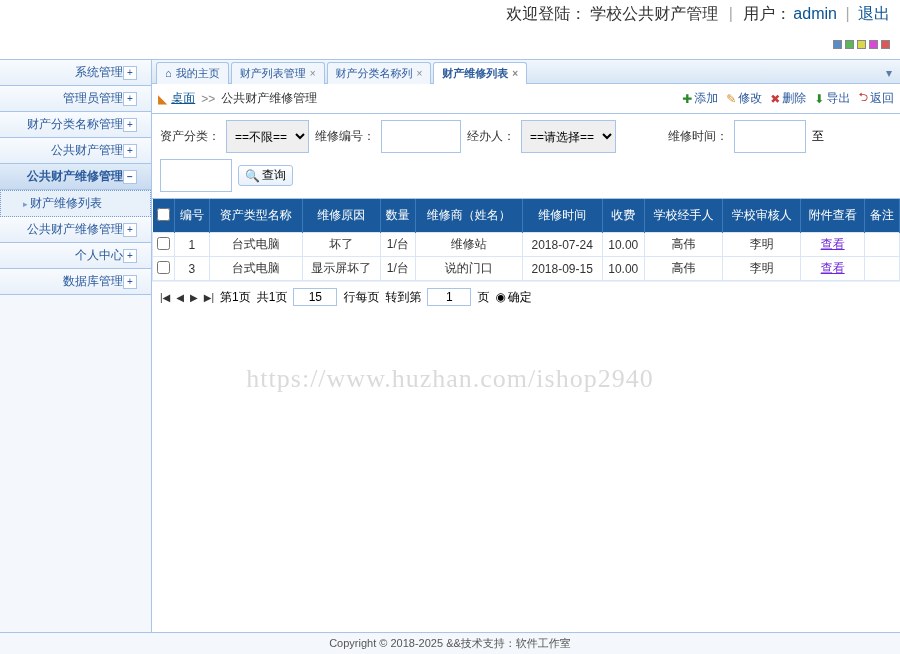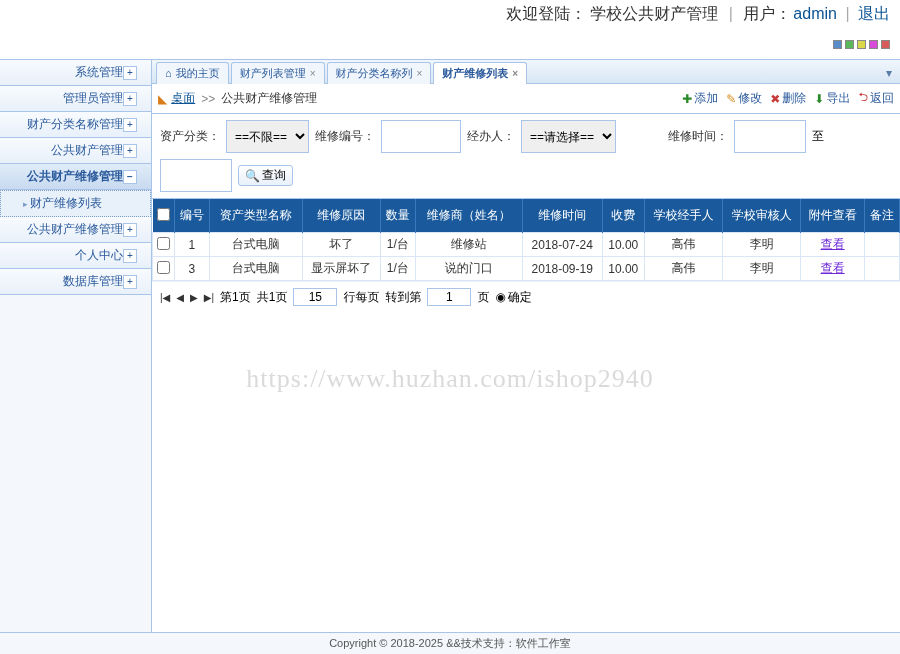--- a/index.html
+++ b/index.html
@@ -211,21 +211,21 @@
               <td><a>查看</a></td>
               <td></td>
             </tr>
             <tr>
               <td><input type="checkbox" style=""></td>
               <td>3</td>
               <td>台式电脑</td>
               <td>显示屏坏了</td>
               <td>1/台</td>
               <td>说的门口</td>
-              <td>2018-09-19</td>
+              <td>2018-09-15</td>
               <td>10.00</td>
               <td>高伟</td>
               <td>李明</td>
               <td><a>查看</a></td>
               <td></td>
             </tr>
           </tbody>
       </table>
 
       <div class="pager">

